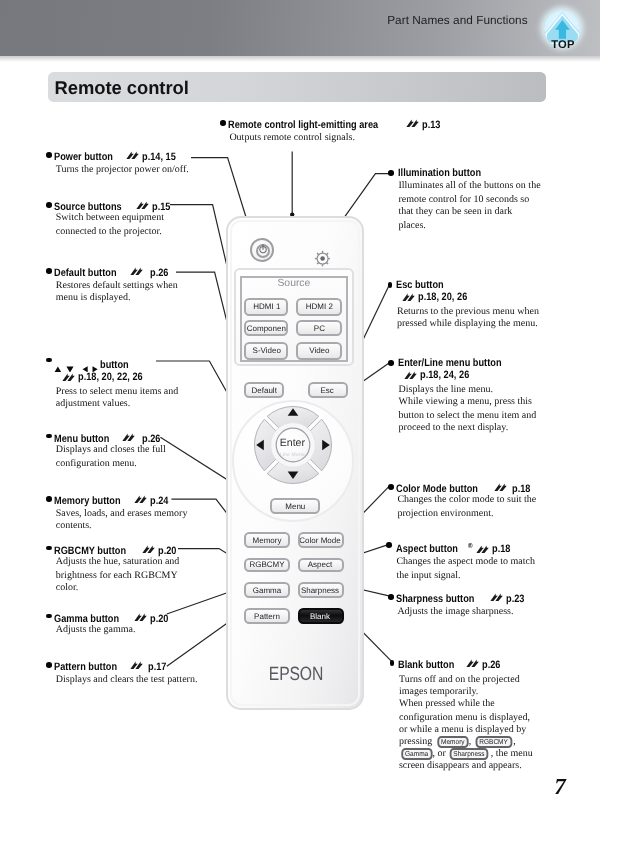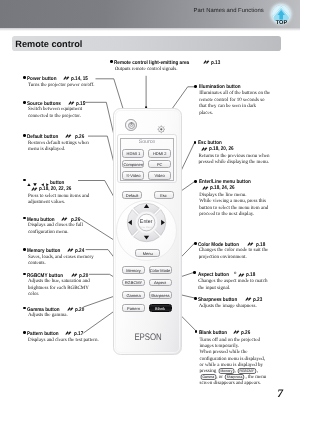--- a/index.html
+++ b/index.html
@@ -15,21 +15,21 @@
   .hdr-title{position:absolute;left:193.6px;top:8.3px;font-size:5.9px;color:#1f1f21;letter-spacing:0.02px;white-space:nowrap;}
   .topbtn{position:absolute;left:269px;top:1.5px;width:25px;height:26px;}
   .topbtn .glow{position:absolute;left:3.2px;top:3.5px;width:18px;height:18px;border-radius:50%;
      background:radial-gradient(circle at 50% 50%,#f2fbfe 0%,#e3f6fd 42%,#d5f1fc 68%,#e6f8fe 84%,rgba(243,252,254,0.8) 93%,rgba(255,255,255,0) 100%);
      box-shadow:0 0 3px 1.6px rgba(230,248,254,0.9);}
   .topbtn svg{position:absolute;left:0;top:0;}
   .topbtn .toplabel{position:absolute;left:0;top:18.2px;width:25px;text-align:center;font-size:5.6px;
      font-weight:bold;color:#121212;letter-spacing:0.1px;}
 
   
-  .titlebar{position:absolute;left:12px;top:36.4px;width:269px;height:14.3px;border-radius:2.8px;
+  .titlebar{position:absolute;left:24px;top:36.4px;width:249px;height:14.3px;border-radius:2.8px;
      background:linear-gradient(93deg,#dbdcde 0%,#d4d5d8 40%,#c4c5c9 80%,#bbbcc0 100%);}
   .titlebar .ttl{position:absolute;left:3.3px;top:2.6px;font-size:9.2px;font-weight:bold;color:#131315;letter-spacing:-0.02px;}
 
   
   .item{position:absolute;}
   .hd{position:relative;padding-left:4.4px;font-size:5.35px;font-weight:bold;color:#0a0a0a;
       white-space:nowrap;line-height:7.3px;letter-spacing:0.01px;}
   .hd > span:not(.bullet){display:inline-block;transform:scaleX(0.86);transform-origin:left center;}
   .hd .bullet{position:absolute;left:0.1px;top:1.1px;width:2.75px;height:2.65px;border-radius:50%;background:#050505;}
   .hd.cont{padding-left:4.4px;height:6.5px;line-height:6.5px;margin-top:-1.8px;}

